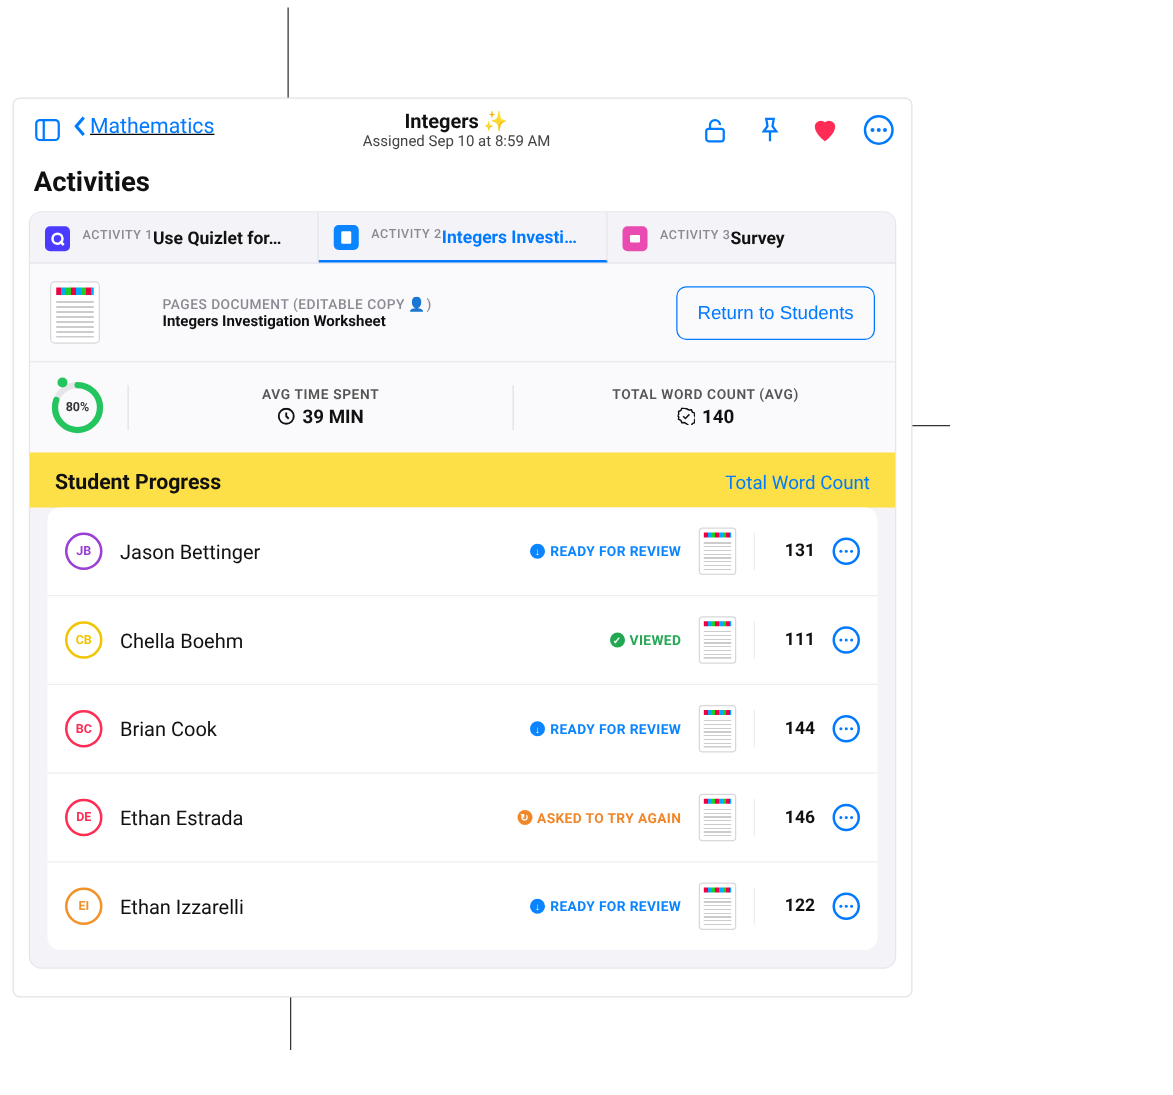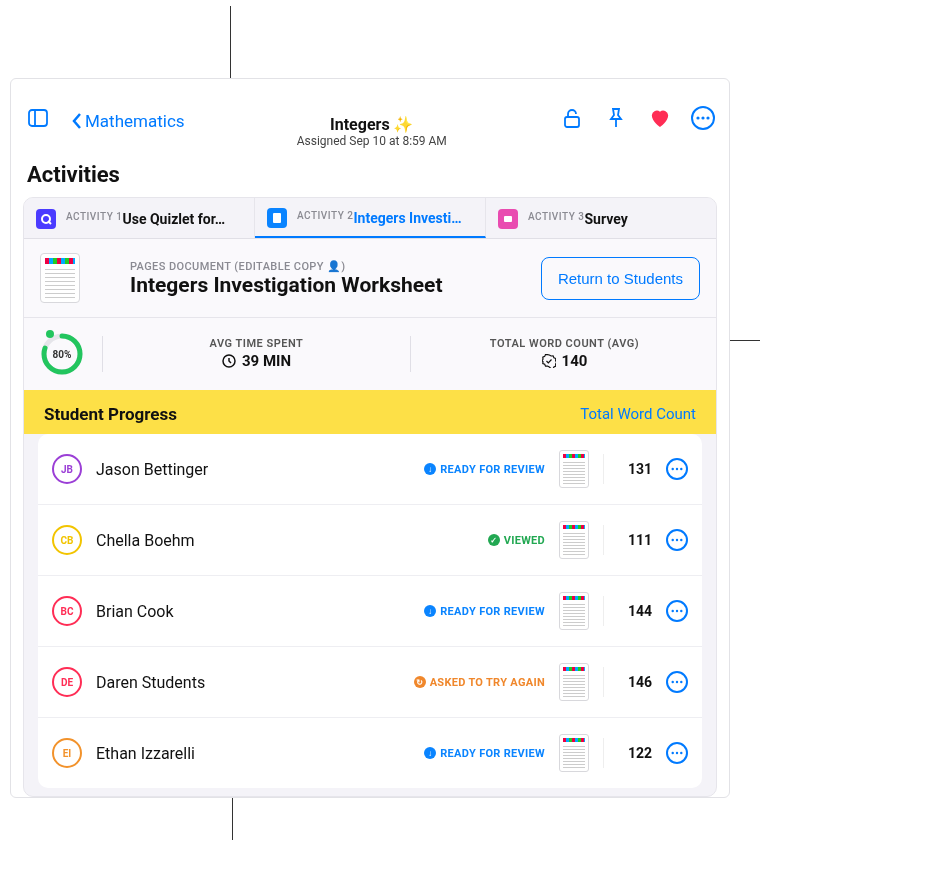--- a/index.html
+++ b/index.html
@@ -32,21 +32,21 @@
   .callout-right { left: 615px; top: 340px; width: 145px; height: 1px; }
   .callout-bottom { left: 232px; top: 360px; width: 1px; height: 480px; }
 
   
   .header {
     display: flex;
     align-items: center;
     padding: 8px 14px;
     gap: 10px;
   }
-  .header-left { display: flex; align-items: flex-end; gap: 20px; }
+  .header-left { display: flex; align-items: flex-start; gap: 7px; text-decoration: underline; }
   .icon-btn {
     width: 26px; height: 26px;
     display: flex; align-items: center; justify-content: center;
     color: #007aff;
     cursor: pointer;
   }
   .back-link {
     display: flex; align-items: center;
     color: #007aff;
     font-size: 17px;
@@ -54,21 +54,20 @@
     gap: 2px;
   }
   .header-center {
     flex: 1;
     text-align: center;
   }
   .assignment-title {
     font-size: 16px;
     font-weight: 700;
     color: #111;
-    margin-top: 28px;
   }
   .assignment-meta {
     font-size: 12px;
     color: #444;
   }
   .header-right {
     display: flex; align-items: center; gap: 18px;
   }
   .heart-icon { color: #ff2d55; font-size: 22px; }
   .pin-icon, .lock-icon { color: #007aff; font-size: 20px; }
@@ -172,21 +171,21 @@
   }
   .doc-info { flex: 1; margin-left: 36px; }
   .doc-type {
     font-size: 11px;
     letter-spacing: 0.4px;
     color: #8a8a92;
     font-weight: 500;
   }
   .doc-type .person-icon { font-size: 11px; }
   .doc-title {
-    font-size: 21px;
+    font-size: 12px;
     font-weight: 700;
     color: #111;
   }
   .return-btn {
     border: 1.5px solid #007aff;
     color: #007aff;
     background: transparent;
     border-radius: 8px;
     padding: 12px 16px;
     font-size: 15px;
@@ -551,21 +550,21 @@
           <div class="row-more">
             <svg viewBox="0 0 14 4" fill="currentColor">
               <circle cx="2" cy="2" r="1.4"></circle>
               <circle cx="7" cy="2" r="1.4"></circle>
               <circle cx="12" cy="2" r="1.4"></circle>
             </svg>
           </div>
         </div>
         <div class="student-row">
           <div class="avatar" style="border-color:#ff2d55;color:#ff2d55">DE</div>
-          <div class="student-name">Daren Students</div>
+          <div class="student-name">Ethan Estrada</div>
           <div class="status-badge tryagain">
             <span class="status-icon tryagain">↻</span>
             <span>ASKED TO TRY AGAIN</span>
           </div>
           <div class="row-thumb"></div>
           <div class="row-div"></div>
           <div class="row-value">146</div>
           <div class="row-more">
             <svg viewBox="0 0 14 4" fill="currentColor">
               <circle cx="2" cy="2" r="1.4"></circle>

